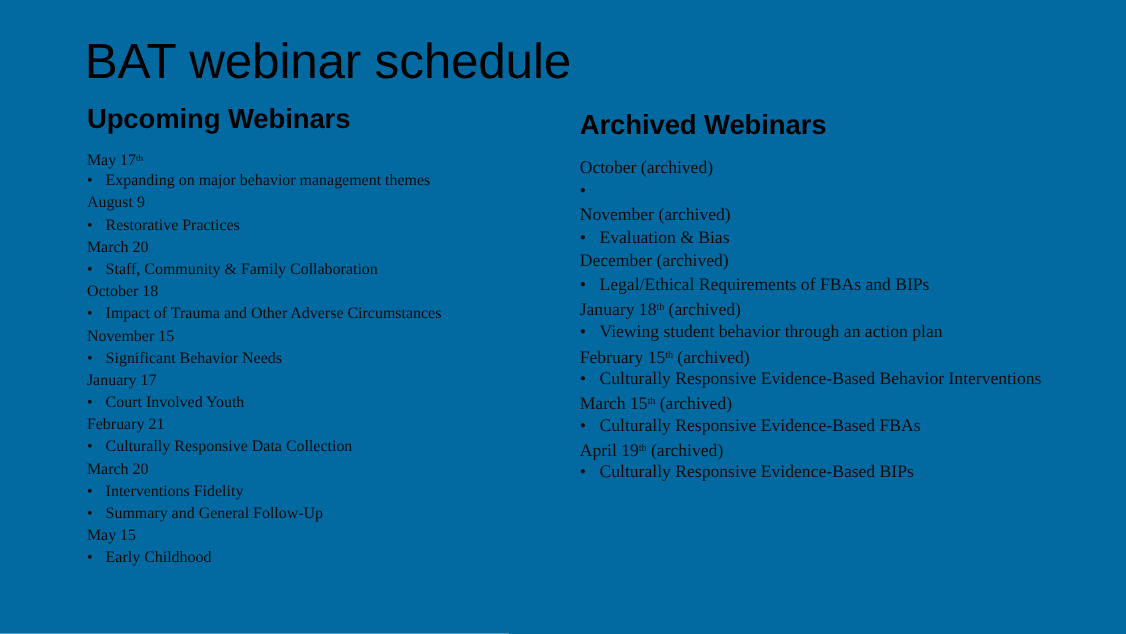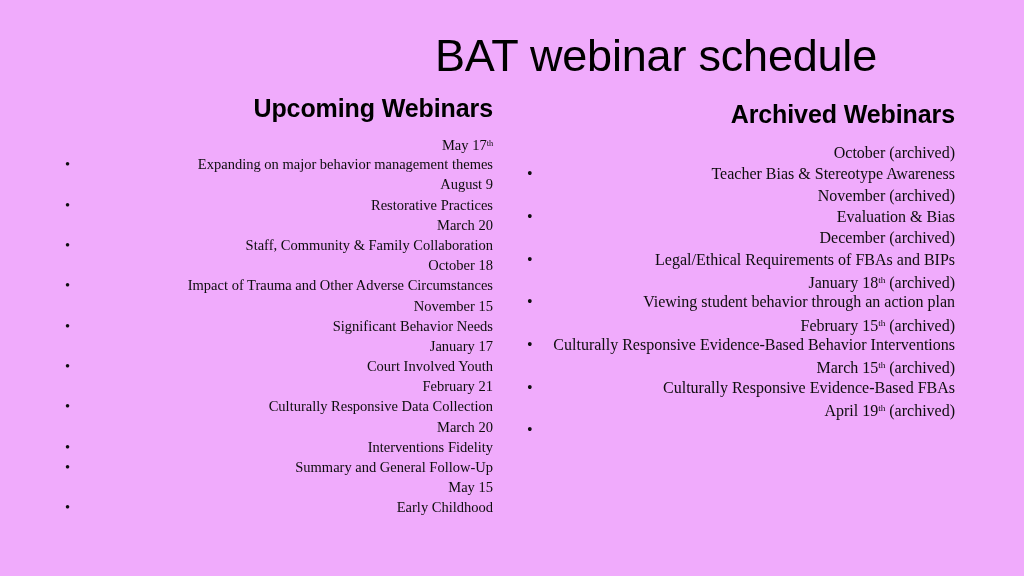--- a/index.html
+++ b/index.html
@@ -37,21 +37,21 @@
     letter-spacing: -0.2px;
     color: #000000;
     white-space: nowrap;
   }
 
   
   .column {
     position: absolute;
   }
   #column-upcoming {
-    left: 63px;
+    left: 77px;
     top: 93px;
     width: 430px;
   }
   #column-archived {
     left: 525px;
     top: 99px;
     width: 430px;
   }
 
   .column-heading {
@@ -100,21 +100,21 @@
     font-family: "Liberation Serif", "DejaVu Serif", serif;
   }
 
   
   #column-upcoming .entry-date,
   #column-upcoming .entry-topic {
     font-size: 14.5px;
     line-height: 20.2px;
     height: 20.2px;
   }
-  #column-upcoming .entry-date { padding-left: 2px; margin-left: 20px; }
+  #column-upcoming .entry-date { padding-left: 2px; }
   #column-upcoming .entry-topic { padding-left: 19px; }
   #column-upcoming .entry-bullet { left: 2px; }
 
   
   #column-archived .entry-date,
   #column-archived .entry-topic {
     font-size: 16px;
     line-height: 21.35px;
     height: 21.35px;
   }
@@ -124,21 +124,21 @@
 
   .ordinal-suffix {
     font-size: 0.58em;
     vertical-align: 0.52em;
     letter-spacing: -0.1px;
   }
 </style>
 </head>
 <body style="color: rgb(0, 0, 0);">
 
-<div id="slide" style="background: #f0abfc; text-align: right;">
+<div id="slide" style="background: #0369a1;">
 
   <div id="slide-title">BAT webinar schedule</div>
 
   <div class="column" id="column-upcoming">
     <div class="column-heading">Upcoming Webinars</div>
     <ul class="entry-list" id="upcoming-entries">
         <li class="entry">
           <div class="entry-date"><span>May 17</span><span class="ordinal-suffix">th</span></div>
           <div class="entry-topic"><span class="entry-bullet">•</span><span>Expanding on major behavior management themes</span></div>
         </li>
@@ -178,21 +178,21 @@
           <div class="entry-topic"><span class="entry-bullet">•</span><span>Early Childhood</span></div>
         </li>
       </ul>
   </div>
 
   <div class="column" id="column-archived">
     <div class="column-heading">Archived Webinars</div>
     <ul class="entry-list" id="archived-entries">
         <li class="entry">
           <div class="entry-date"><span>October (archived)</span></div>
-          <div class="entry-topic"><span class="entry-bullet">•</span><span>Teacher Bias &amp; Stereotype Awareness</span></div>
+          <div class="entry-topic"><span class="entry-bullet">•</span></div>
         </li>
         <li class="entry">
           <div class="entry-date"><span>November (archived)</span></div>
           <div class="entry-topic"><span class="entry-bullet">•</span><span>Evaluation &amp; Bias</span></div>
         </li>
         <li class="entry">
           <div class="entry-date"><span>December (archived)</span></div>
           <div class="entry-topic"><span class="entry-bullet">•</span><span>Legal/Ethical Requirements of FBAs and BIPs</span></div>
         </li>
         <li class="entry">
@@ -202,18 +202,18 @@
         <li class="entry">
           <div class="entry-date"><span>February 15</span><span class="ordinal-suffix">th</span><span> (archived)</span></div>
           <div class="entry-topic"><span class="entry-bullet">•</span><span>Culturally Responsive Evidence-Based Behavior Interventions</span></div>
         </li>
         <li class="entry">
           <div class="entry-date"><span>March 15</span><span class="ordinal-suffix">th</span><span> (archived)</span></div>
           <div class="entry-topic"><span class="entry-bullet">•</span><span>Culturally Responsive Evidence-Based FBAs</span></div>
         </li>
         <li class="entry">
           <div class="entry-date"><span>April 19</span><span class="ordinal-suffix">th</span><span> (archived)</span></div>
-          <div class="entry-topic"><span class="entry-bullet">•</span></div>
+          <div class="entry-topic"><span class="entry-bullet">•</span><span>Culturally Responsive Evidence-Based BIPs</span></div>
         </li>
       </ul>
   </div>
 
 </div>
 
 </body></html>

